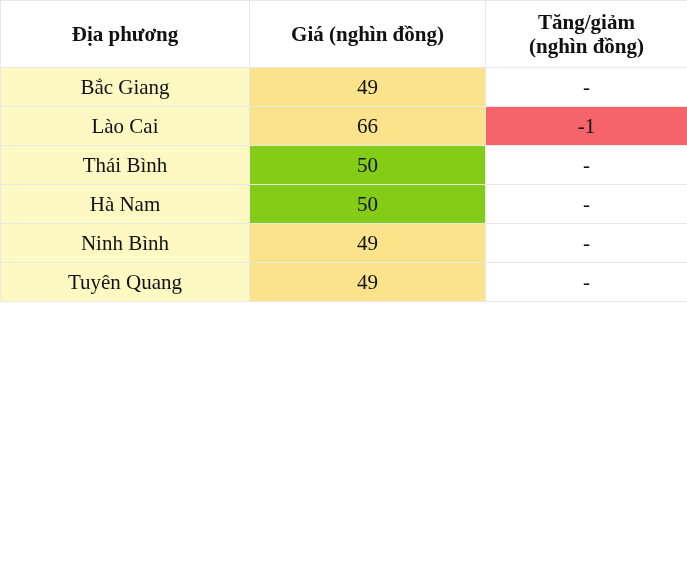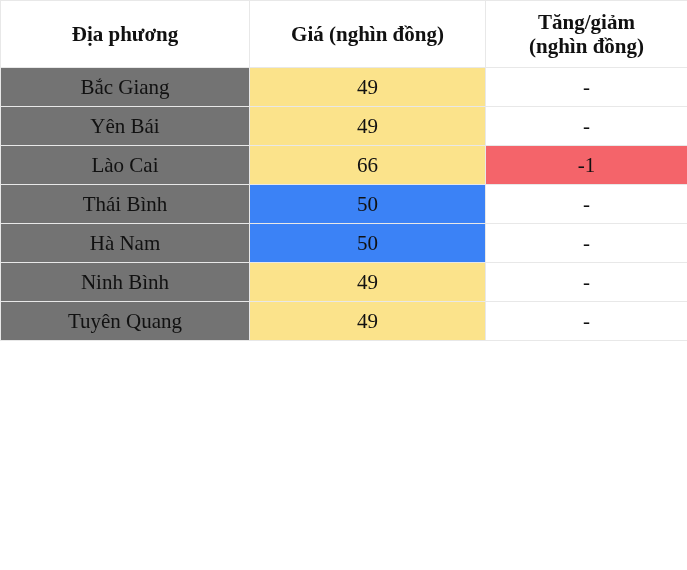--- a/index.html
+++ b/index.html
@@ -39,27 +39,27 @@
     font-size: 21px;
   }
   table.price-table thead th .hdr-line2 {
     display: block;
   }
   table.price-table tbody td {
     height: 38px;
     font-weight: normal;
   }
   td.region {
-    background: #737373;
+    background: #fef9c3;
   }
   td.price {
     background: #fbe38b;
   }
   td.price.up {
-    background: #3b82f6;
+    background: #84cc16;
     margin-left: 8px;
   }
   td.change {
     background: #ffffff;
   }
   td.change.down {
     background: #f4646a;
   }
 </style>
 </head>
@@ -81,25 +81,20 @@
       </th>
     </tr>
   </thead>
   <tbody id="table-body">
       <tr>
         <td class="region">Bắc Giang</td>
         <td class="price">49</td>
         <td class="change">-</td>
       </tr>
       <tr>
-        <td class="region">Yên Bái</td>
-        <td class="price">49</td>
-        <td class="change">-</td>
-      </tr>
-      <tr>
         <td class="region">Lào Cai</td>
         <td class="price">66</td>
         <td class="change down">-1</td>
       </tr>
       <tr>
         <td class="region">Thái Bình</td>
         <td class="price up">50</td>
         <td class="change">-</td>
       </tr>
       <tr>

